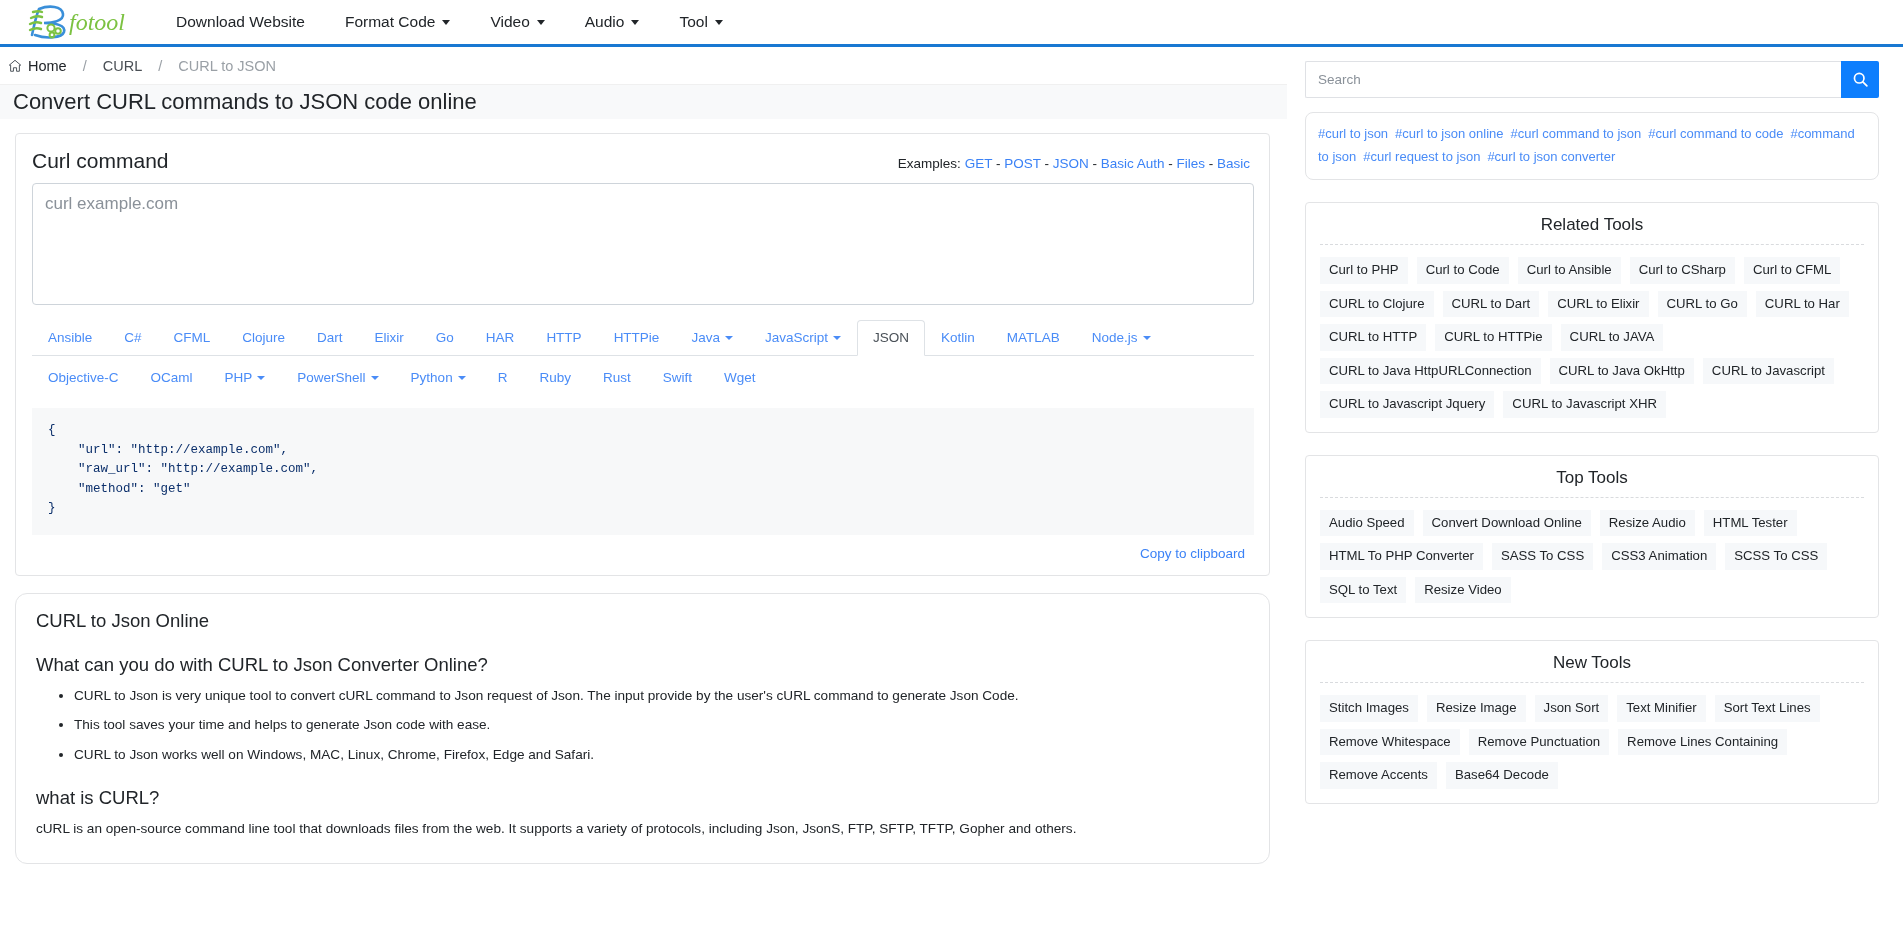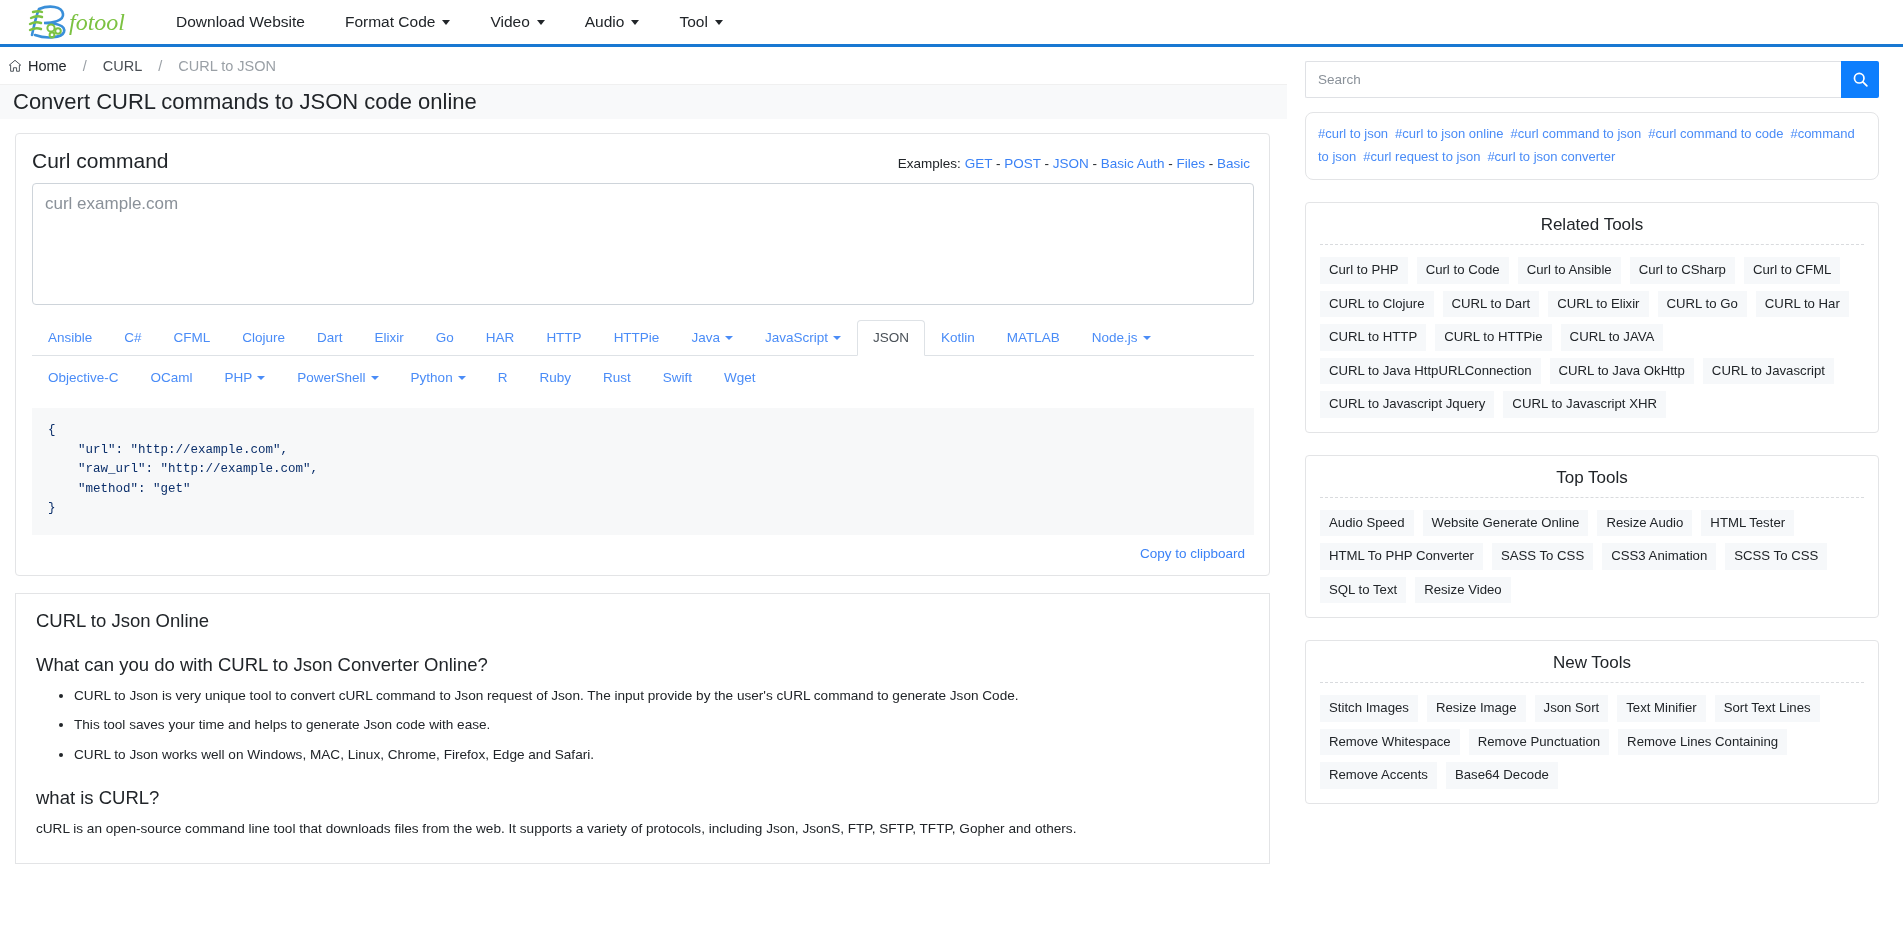--- a/index.html
+++ b/index.html
@@ -158,21 +158,21 @@
   #copyrow {
     display: flex; justify-content: flex-end;
     padding: 11px 24px 14px 0;
   }
   #copy-link { color: #3b82f6; font-size: 13.5px; cursor: pointer; text-decoration: none; }
 
   
   #article {
     background: #fff;
     border: 1px solid #e3e4e6;
-    border-radius: 0;
+    border-radius: 12px;
     margin: 17px 17px 0 15px;
     padding: 16px 20px 20px 20px;
   }
   #article h2 {
     font-size: 18.5px; font-weight: 400;
     margin: 0 0 12px 0; color: #212529;
   }
   #article h3 {
     font-size: 18.5px; font-weight: 400;
     margin: 22px 0 10px 0; color: #212529;
@@ -464,21 +464,21 @@
             <a class="chip">CURL to Java OkHttp</a>
             <a class="chip">CURL to Javascript</a>
             <a class="chip">CURL to Javascript Jquery</a>
             <a class="chip">CURL to Javascript XHR</a>
           </div>
         </div>
         <div class="panel">
           <div class="panel-title">Top Tools</div>
           <div class="chips">
             <a class="chip">Audio Speed</a>
-            <a class="chip">Website Generate Online</a>
+            <a class="chip">Convert Download Online</a>
             <a class="chip">Resize Audio</a>
             <a class="chip">HTML Tester</a>
             <a class="chip">HTML To PHP Converter</a>
             <a class="chip">SASS To CSS</a>
             <a class="chip">CSS3 Animation</a>
             <a class="chip">SCSS To CSS</a>
             <a class="chip">SQL to Text</a>
             <a class="chip">Resize Video</a>
           </div>
         </div>

